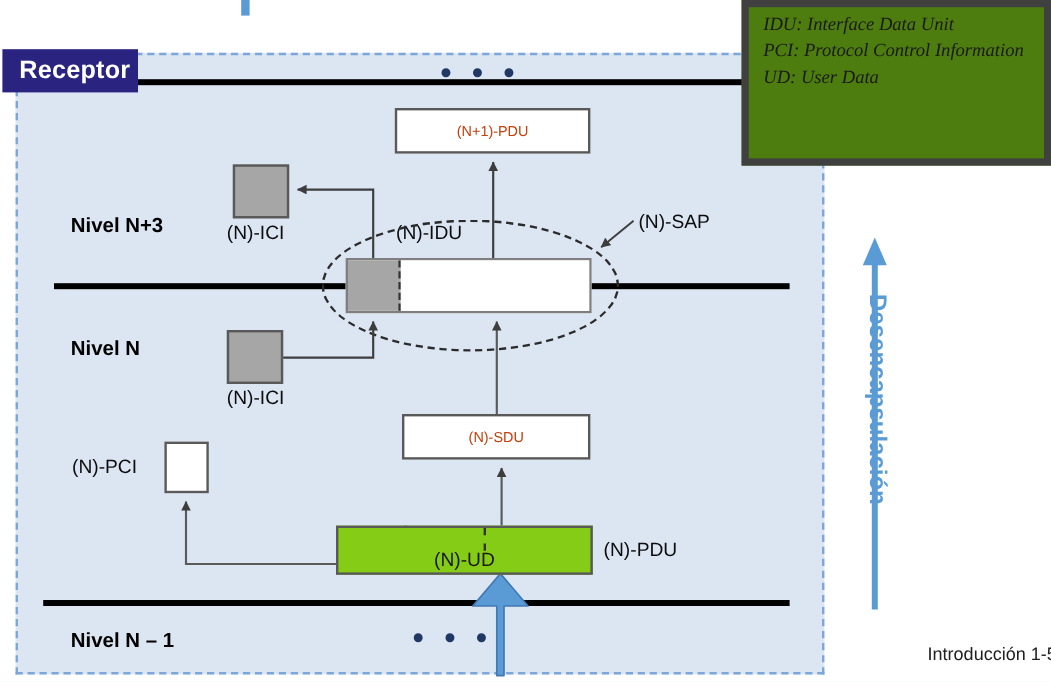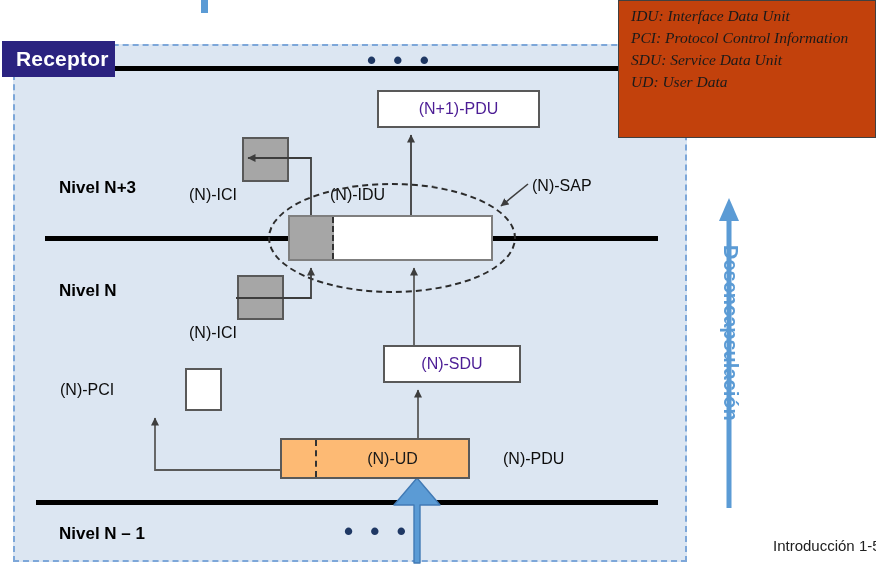--- a/index.html
+++ b/index.html
@@ -75,24 +75,23 @@
 
   
   .box {
     position: absolute;
     box-sizing: border-box;
     background: #ffffff;
     border: 2px solid #595959;
     display: flex;
     align-items: center;
     justify-content: center;
-    font-size: 16px;
-    color: #4c1d95;
-    white-space: nowrap;
-    margin-left: 48px;
+    font-size: 12px;
+    color: #c2410c;
+    white-space: nowrap;
   }
   .box.gray {
     background: #a6a6a6;
   }
 
   
   .caption {
     position: absolute;
     font-size: 16px;
     color: #0d0d0d;
@@ -123,28 +122,29 @@
     flex: 1;
     height: 100%;
     background: #ffffff;
   }
 
   
   #pdu-box {
     position: absolute;
     left: 280px;
     top: 438px;
-    width: 190px;
+    width: 214px;
     height: 41px;
     border: 2px solid #595959;
     box-sizing: border-box;
-    background: #fdba74;
+    background: #84cc16;
     display: flex;
     align-items: center;
     z-index: 4;
+    flex-direction: column;
   }
   #pdu-pci-part {
     width: 35px;
     height: 100%;
     border-right: 2px dashed #333333;
     box-sizing: border-box;
   }
   #pdu-ud-part {
     flex: 1;
     height: 100%;
@@ -179,22 +179,22 @@
     pointer-events: none;
   }
 
   
   #legend-box {
     position: absolute;
     left: 618px;
     top: 0px;
     width: 258px;
     height: 138px;
-    background: #c2410c;
-    border: 1px solid #404040;
+    background: #4d7c0f;
+    border: 6px solid #404040;
     box-sizing: border-box;
     padding: 4px 0 0 12px;
   }
   .legend-line {
     font-family: "Liberation Serif", serif;
     font-style: italic;
     font-size: 15.5px;
     line-height: 22px;
     color: #1a1a1a;
     white-space: nowrap;
@@ -264,21 +264,21 @@
 <div id="sap-ellipse"></div>
 
 <div id="idu-box">
   <div id="idu-ici-part"></div>
   <div id="idu-sdu-part"></div>
 </div>
 <div class="caption" style="left:330px; top:186px;">(N)-IDU</div>
 
 <div class="caption" style="left:532px; top:177px;">(N)-SAP</div>
 
-<div class="box" style="left:335px; top:345px; width:138px; height:38px;">(N)-SDU</div>
+<div class="box" style="left:335px; top:345px; width:157px; height:38px;">(N)-SDU</div>
 
 <div class="box" style="left:137px; top:368px; width:37px; height:43px;"></div>
 <div class="caption" style="left:60px; top:381px;">(N)-PCI</div>
 
 <div id="pdu-box">
   <div id="pdu-pci-part"></div>
   <div id="pdu-ud-part">(N)-UD</div>
 </div>
 <div class="caption" style="left:503px; top:450px;">(N)-PDU</div>
 
@@ -311,17 +311,16 @@
   <path d="M729,198 L739,221 L719,221 Z" fill="#5b9bd5"></path>
 
   <path d="M420,563 L420,505 L440,505 L417,478 L394,505 L414,505 L414,563 Z" fill="#5b9bd5" stroke="#417ab5" stroke-width="1.4" stroke-linejoin="round"></path>
 </svg>
 
 <div id="desencap-label">Desencapsulación</div>
 
 <div id="legend-box">
   <div class="legend-line">IDU: Interface Data Unit</div>
   <div class="legend-line">PCI: Protocol Control Information</div>
-  <div class="legend-line">SDU: Service Data Unit</div>
   <div class="legend-line">UD: User Data</div>
 </div>
 
 <div id="footer-note">Introducción 1-5</div>
 
 </body></html>

